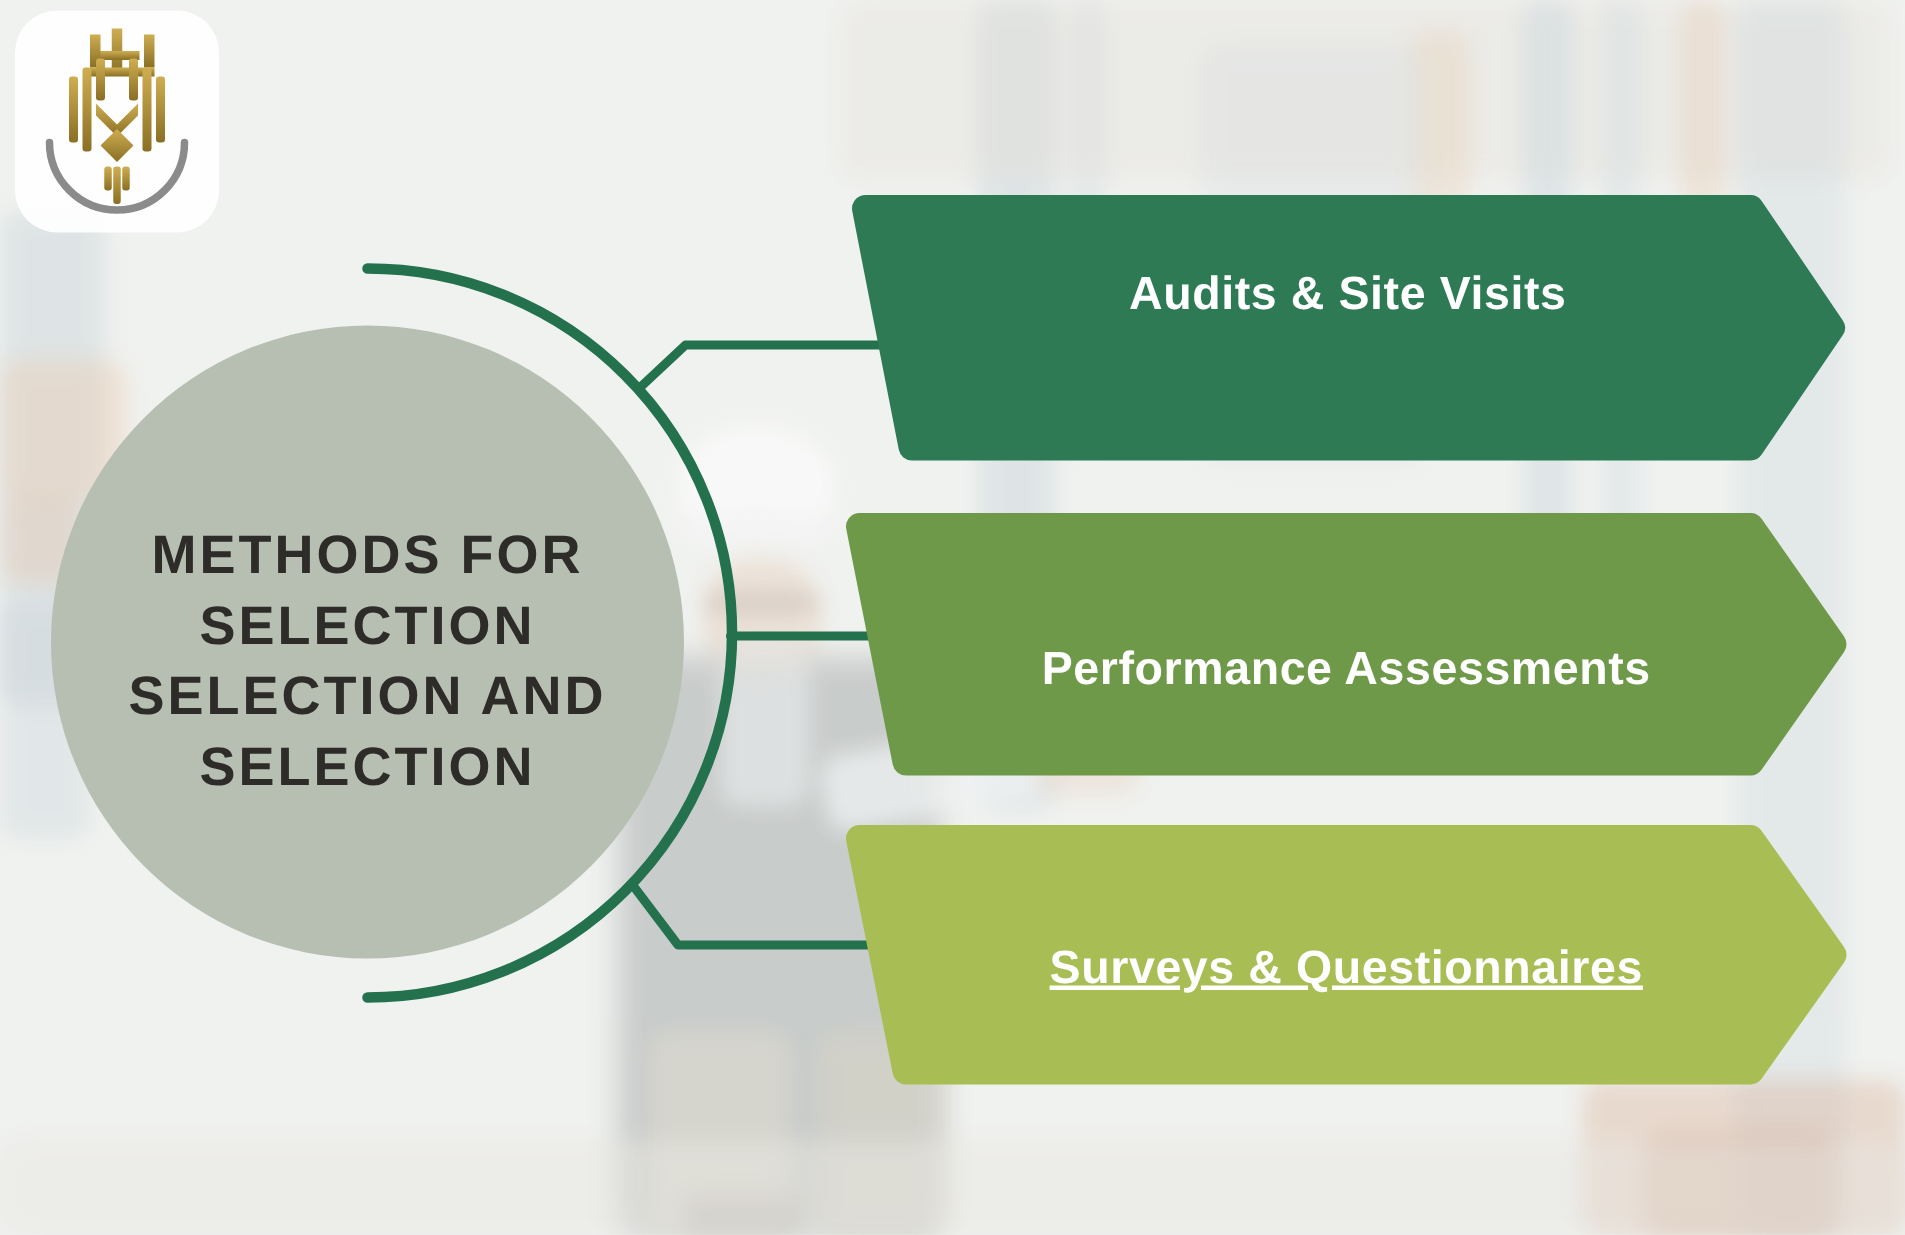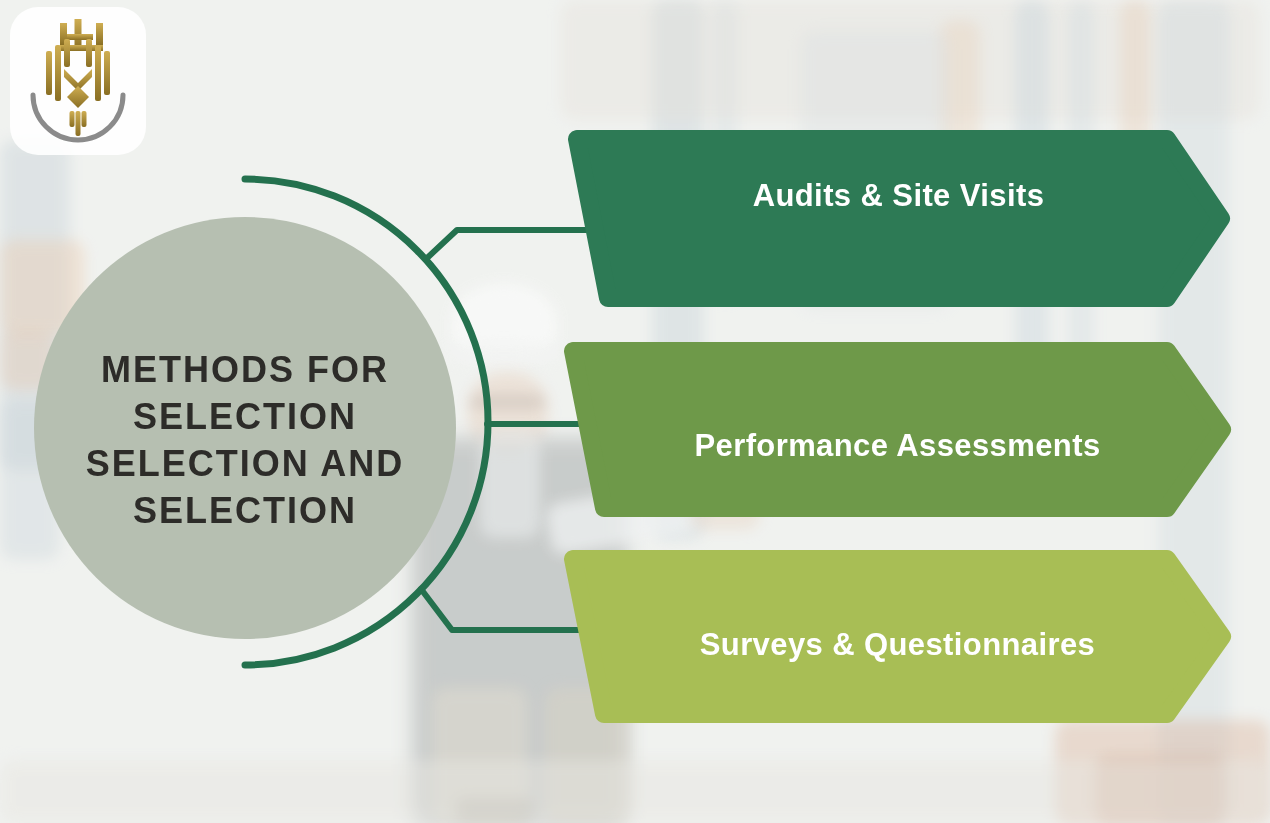--- a/index.html
+++ b/index.html
@@ -19,21 +19,21 @@
     position:absolute;left:40px;top:346px;width:410px;z-index:3;
     text-align:center;color:#2d2c29;font-weight:bold;
     font-size:36px;line-height:47px;letter-spacing:2px;
   }
   .arrow-label{
     position:absolute;z-index:3;display:flex;align-items:center;justify-content:center;
     color:#ffffff;font-weight:bold;font-size:31px;letter-spacing:.4px;
   }
   .label-1{left:567px;top:130px;width:663px;height:132px;}
   .label-2{left:564px;top:342px;width:667px;height:207px;}
-  .label-3{left:564px;top:550px;width:667px;height:190px;}
+  .label-3{left:564px;top:550px;width:667px;height:190px;text-decoration:underline;}
   
   .brand{position:absolute;left:8px;top:5px;width:140px;height:155px;z-index:4;}
 </style>
 </head>
 <body>
 
 <div class="photo">
   <div class="blob" style="left:0;top:140px;width:70px;height:330px;background:#b9c6cf;opacity:.45;"></div>
   <div class="blob" style="left:0;top:240px;width:85px;height:95px;background:#e9bb95;opacity:.4;"></div>
   <div class="blob" style="left:0;top:330px;width:55px;height:60px;background:#e2a87e;opacity:.3;"></div>

